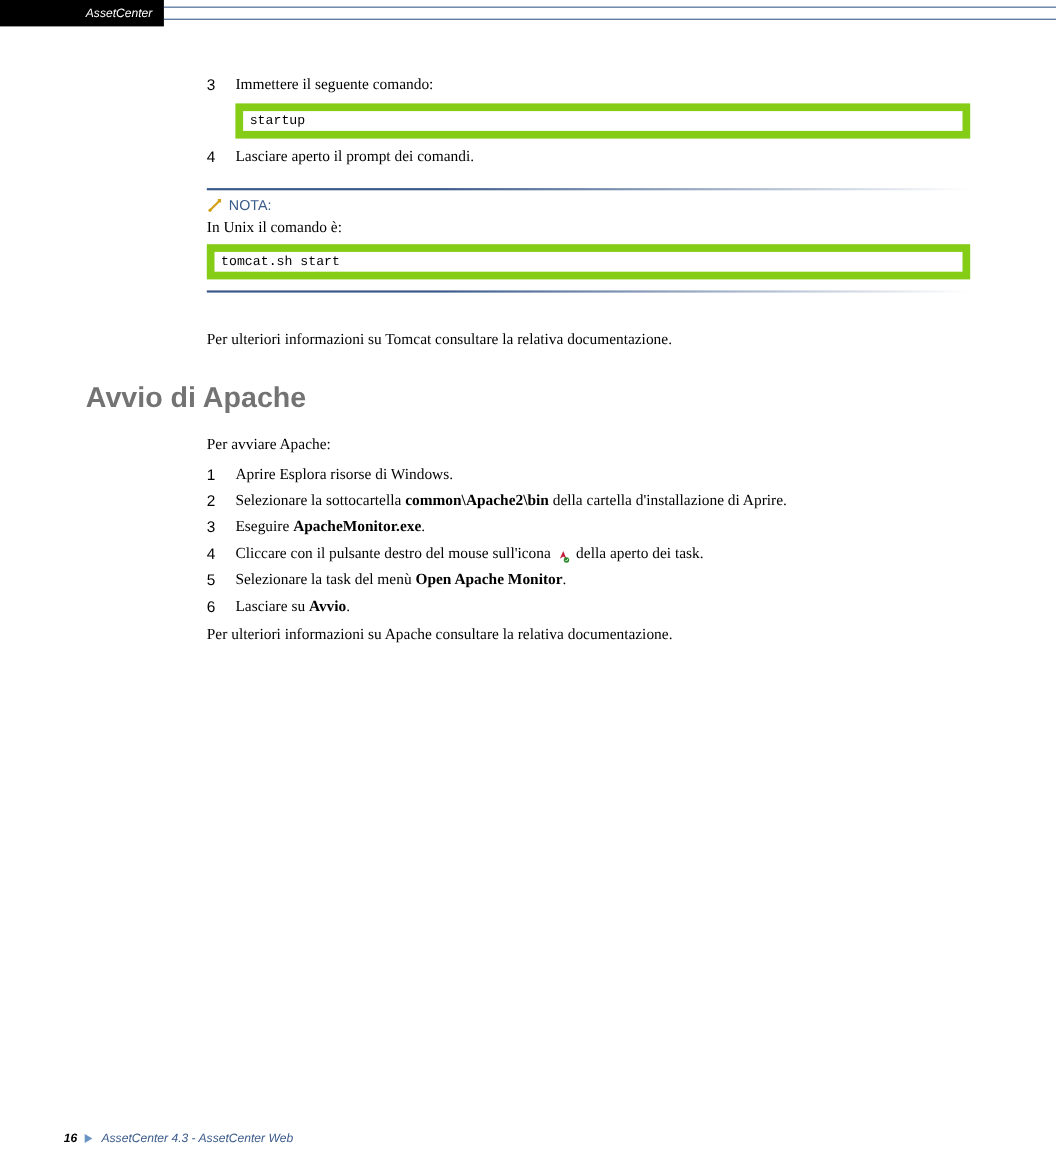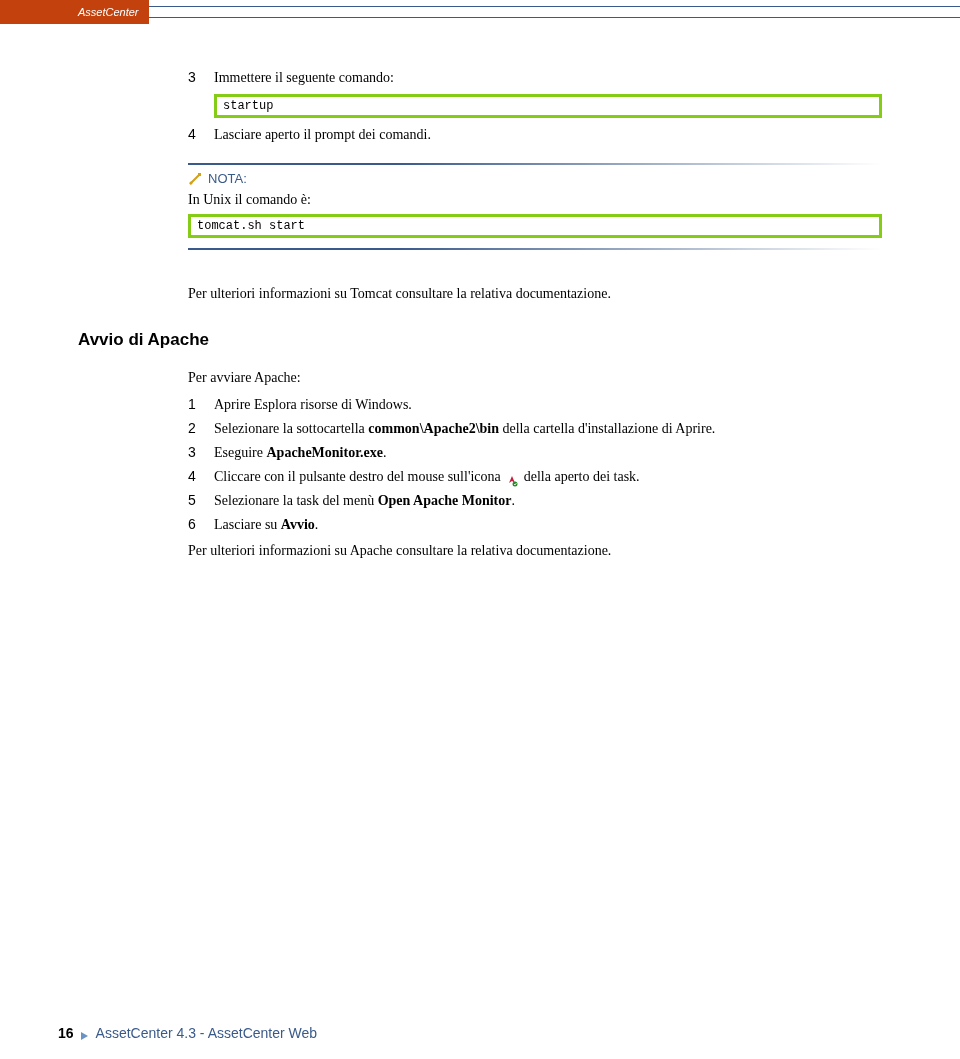--- a/index.html
+++ b/index.html
@@ -10,21 +10,21 @@
     height: 1059px;
     position: relative;
     color: #000;
   }
   .header-bar {
     display: flex;
     align-items: center;
     height: 24px;
   }
   .header-left {
-    background: #c2410c;
+    background: #000000;
     color: #fff;
     font-family: Arial, sans-serif;
     font-size: 11px;
     font-style: italic;
     padding: 4px 10px 4px 78px;
     height: 24px;
     display: flex;
     align-items: center;
   }
   .header-right {
@@ -34,21 +34,21 @@
     border-bottom: 1px solid #3a5a8a;
     margin-top: 0;
   }
   .content {
     padding: 40px 78px 0 78px;
   }
   .indent {
     margin-left: 110px;
   }
   .code-box {
-    border: 3px solid #84cc16;
+    border: 7px solid #84cc16;
     font-family: 'Courier New', monospace;
     font-size: 12px;
     padding: 2px 6px;
     margin: 6px 0;
     background: #fff;
   }
   .num-item {
     display: flex;
     margin: 3px 0;
     font-size: 14px;
@@ -88,22 +88,22 @@
   }
   .note-rule-bottom {
     height: 2px;
     background: linear-gradient(to right, #3a5a8a 0%, #3a5a8a 30%, rgba(58,90,138,0) 100%);
     margin: 10px 0 0 0;
   }
   .gap { height: 28px; }
   .h2 {
     font-family: Arial, sans-serif;
     font-weight: bold;
-    font-size: 17px;
-    color: #000000;
+    font-size: 26px;
+    color: #737373;
     margin: 28px 0 20px 0;
   }
   .body-p {
     font-size: 14px;
     margin: 8px 0;
   }
   .bold { font-weight: bold; }
   .inline-icon {
     display: inline-block;
     width: 12px;
@@ -112,22 +112,23 @@
     margin: 0 2px;
   }
   .footer {
     position: absolute;
     bottom: 18px;
     left: 58px;
     display: flex;
     align-items: center;
     gap: 6px;
     font-family: Arial, sans-serif;
-    font-size: 14px;
+    font-size: 11px;
     color: #3a5a8a;
+    font-style: italic;
   }
   .footer .page-num {
     font-weight: bold;
     color: #000;
   }
   .footer-arrow {
     width: 10px;
     height: 10px;
     display: inline-block;
   }

